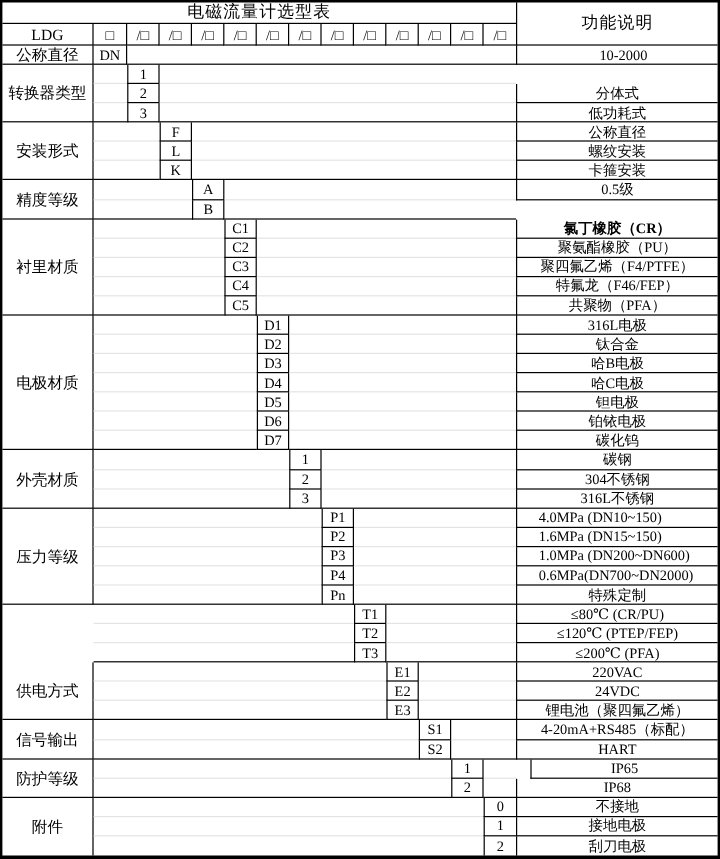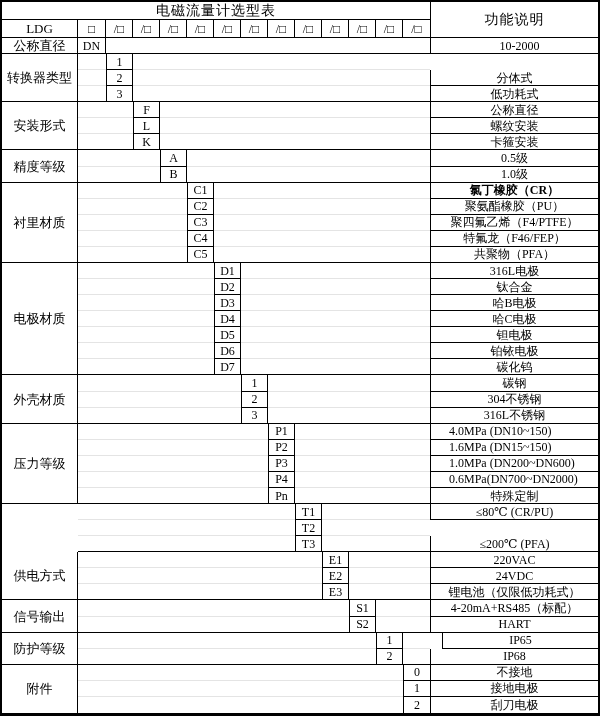--- a/index.html
+++ b/index.html
@@ -78,21 +78,20 @@
       <div class="c  bb" style="grid-area: 9 / 5 / auto / 15;"></div>
       <div class="c desc bl bb" style="grid-area: 9 / 15 / auto / 16;">卡箍安装</div>
       <div class="c label br bb" style="grid-area: 10 / 1 / 12 / 2;">精度等级</div>
       <div class="c  bbf" style="grid-area: 10 / 2 / auto / 5;"></div>
       <div class="c code bl br bb" style="grid-area: 10 / 5 / auto / 6;">A</div>
       <div class="c  bbf" style="grid-area: 10 / 6 / auto / 15;"></div>
       <div class="c desc bl bb" style="grid-area: 10 / 15 / auto / 16;">0.5级</div>
       <div class="c  bb" style="grid-area: 11 / 2 / auto / 5;"></div>
       <div class="c code bl br bb" style="grid-area: 11 / 5 / auto / 6;">B</div>
       <div class="c  bb" style="grid-area: 11 / 6 / auto / 15;"></div>
-      <div class="c desc bl bb" style="grid-area: 11 / 15 / auto / 16;">1.0级</div>
       <div class="c label br bb" style="grid-area: 12 / 1 / 17 / 2;">衬里材质</div>
       <div class="c  bbf" style="grid-area: 12 / 2 / auto / 6;"></div>
       <div class="c code bl br bb" style="grid-area: 12 / 6 / auto / 7;">C1</div>
       <div class="c  bbf" style="grid-area: 12 / 7 / auto / 15;"></div>
       <div class="c desc bl bb" style="grid-area: 12 / 15 / auto / 16; font-weight: bold;">氯丁橡胶（CR）</div>
       <div class="c  bbf" style="grid-area: 13 / 2 / auto / 6;"></div>
       <div class="c code bl br bb" style="grid-area: 13 / 6 / auto / 7;">C2</div>
       <div class="c  bbf" style="grid-area: 13 / 7 / auto / 15;"></div>
       <div class="c desc bl bb" style="grid-area: 13 / 15 / auto / 16;">聚氨酯橡胶（PU）</div>
       <div class="c  bbf" style="grid-area: 14 / 2 / auto / 6;"></div>
@@ -170,37 +169,38 @@
       <div class="c code bl br bb" style="grid-area: 31 / 9 / auto / 10;">Pn</div>
       <div class="c  bb" style="grid-area: 31 / 10 / auto / 15;"></div>
       <div class="c desc bl bb" style="grid-area: 31 / 15 / auto / 16;">特殊定制</div>
       <div class="c  bbf" style="grid-area: 32 / 2 / auto / 10;"></div>
       <div class="c code bl br bb" style="grid-area: 32 / 10 / auto / 11;">T1</div>
       <div class="c  bbf" style="grid-area: 32 / 11 / auto / 15;"></div>
       <div class="c desc bl bb" style="grid-area: 32 / 15 / auto / 16;">≤80℃ (CR/PU)</div>
       <div class="c  bbf" style="grid-area: 33 / 2 / auto / 10;"></div>
       <div class="c code bl br bb" style="grid-area: 33 / 10 / auto / 11;">T2</div>
       <div class="c  bbf" style="grid-area: 33 / 11 / auto / 15;"></div>
+      <div class="c desc bl bb" style="grid-area: 33 / 15 / auto / 16;">≤120℃ (PTEP/FEP)</div>
       <div class="c  bb" style="grid-area: 34 / 2 / auto / 10;"></div>
       <div class="c code bl br bb" style="grid-area: 34 / 10 / auto / 11;">T3</div>
       <div class="c  bb" style="grid-area: 34 / 11 / auto / 15;"></div>
       <div class="c desc bl bb" style="grid-area: 34 / 15 / auto / 16;">≤200℃ (PFA)</div>
       <div class="c label br bb" style="grid-area: 35 / 1 / 38 / 2;">供电方式</div>
       <div class="c  bbf" style="grid-area: 35 / 2 / auto / 11;"></div>
       <div class="c code bl br bb" style="grid-area: 35 / 11 / auto / 12;">E1</div>
       <div class="c  bbf" style="grid-area: 35 / 12 / auto / 15;"></div>
       <div class="c desc bl bb" style="grid-area: 35 / 15 / auto / 16;">220VAC</div>
       <div class="c  bbf" style="grid-area: 36 / 2 / auto / 11;"></div>
       <div class="c code bl br bb" style="grid-area: 36 / 11 / auto / 12; text-align: right;">E2</div>
       <div class="c  bbf" style="grid-area: 36 / 12 / auto / 15;"></div>
       <div class="c desc bl bb" style="grid-area: 36 / 15 / auto / 16;">24VDC</div>
       <div class="c  bb" style="grid-area: 37 / 2 / auto / 11;"></div>
       <div class="c code bl br bb" style="grid-area: 37 / 11 / auto / 12;">E3</div>
       <div class="c  bb" style="grid-area: 37 / 12 / auto / 15;"></div>
-      <div class="c desc bl bb" style="grid-area: 37 / 15 / auto / 16;">锂电池（仅限低功耗式）</div>
+      <div class="c desc bl bb" style="grid-area: 37 / 15 / auto / 16;">锂电池（聚四氟乙烯）</div>
       <div class="c label br bb" style="grid-area: 38 / 1 / 40 / 2;">信号输出</div>
       <div class="c  bbf" style="grid-area: 38 / 2 / auto / 12;"></div>
       <div class="c code bl br bb" style="grid-area: 38 / 12 / auto / 13;">S1</div>
       <div class="c  bbf" style="grid-area: 38 / 13 / auto / 15;"></div>
       <div class="c desc bl bb" style="grid-area: 38 / 15 / auto / 16;">4-20mA+RS485（标配）</div>
       <div class="c  bb" style="grid-area: 39 / 2 / auto / 12;"></div>
       <div class="c code bl br bb" style="grid-area: 39 / 12 / auto / 13;">S2</div>
       <div class="c  bb" style="grid-area: 39 / 13 / auto / 15;"></div>
       <div class="c desc bl bb" style="grid-area: 39 / 15 / auto / 16;">HART</div>
       <div class="c label br bb" style="grid-area: 40 / 1 / 42 / 2;">防护等级</div>

